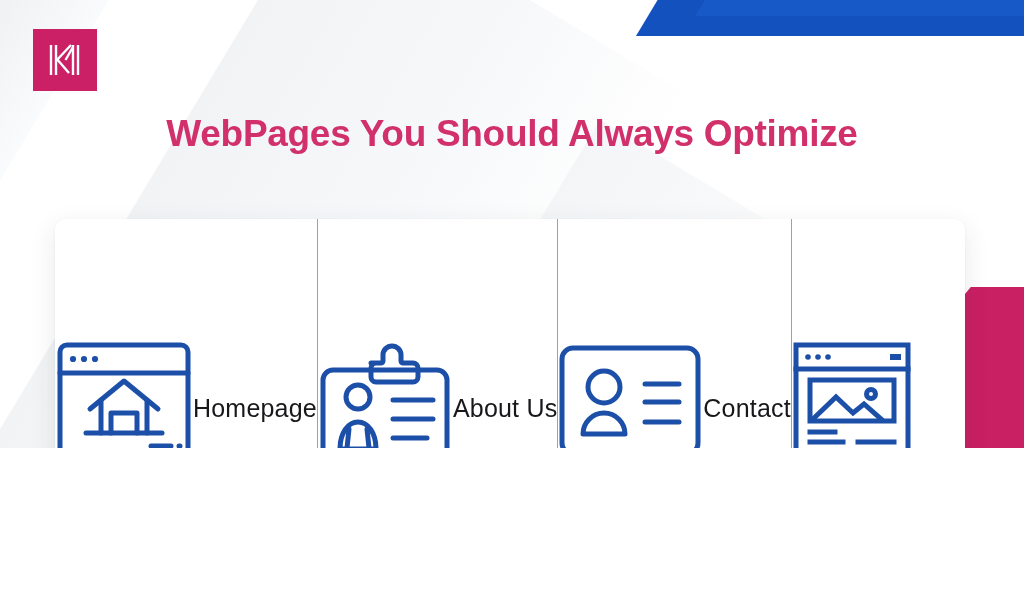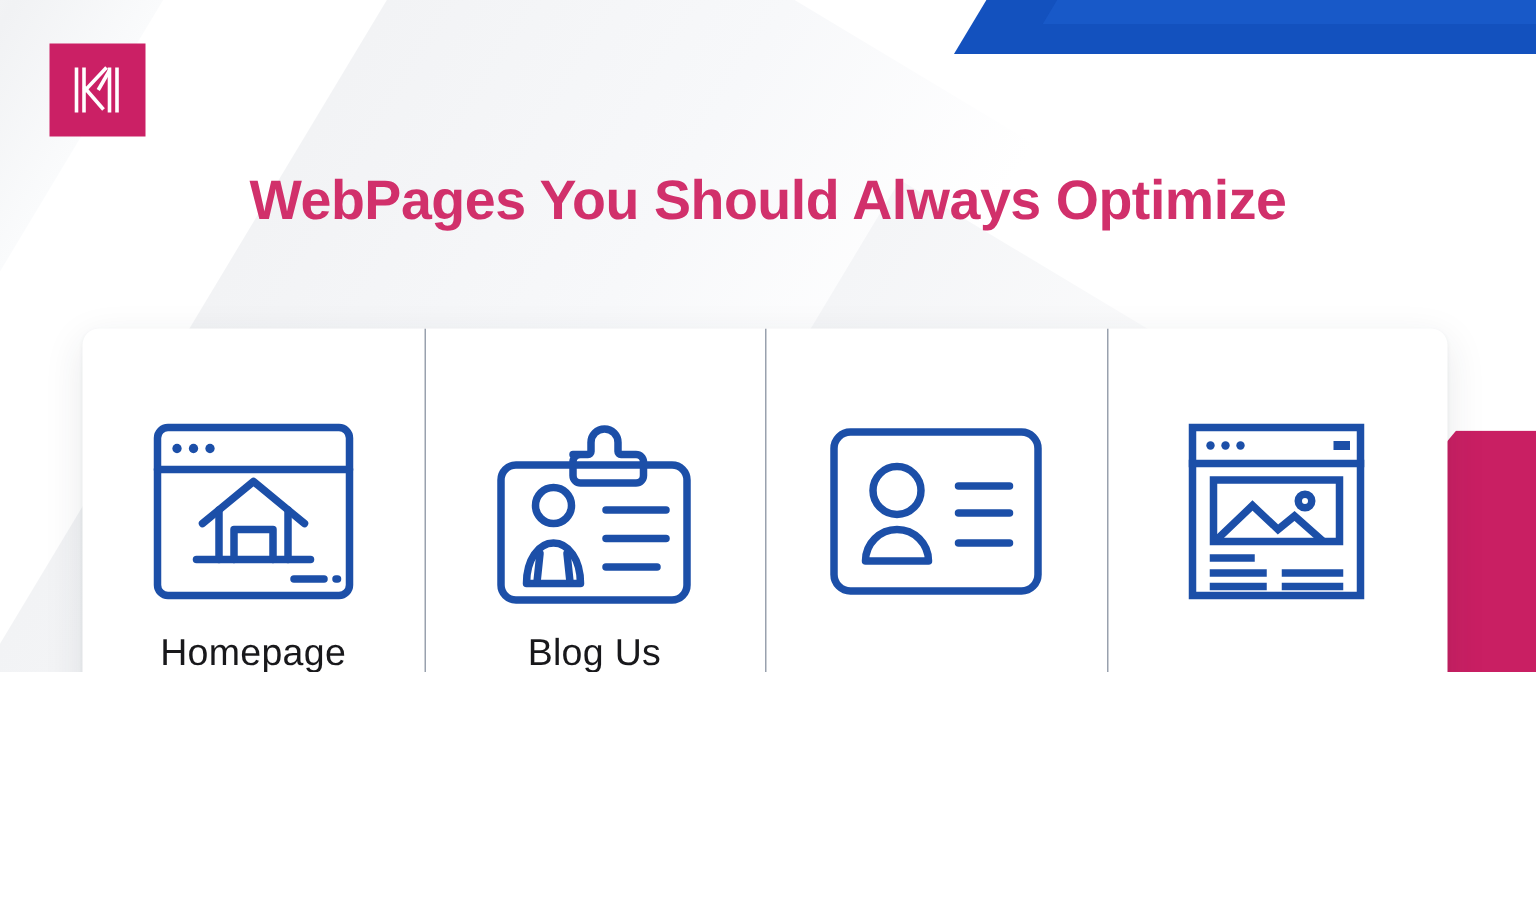--- a/index.html
+++ b/index.html
@@ -129,21 +129,21 @@
     background: #ffffff;
     border-radius: 11px;
     box-shadow: 0 8px 26px rgba(40, 45, 60, .10), 0 1px 3px rgba(40,45,60,.06);
     display: flex;
     overflow: hidden;
   }
   .card-cell {
     flex: 1 1 0;
     position: relative;
     display: flex;
-    flex-direction: column;
+    flex-direction: row;
     align-items: center;
     justify-content: flex-start;
     padding-top: 56px;
     box-sizing: border-box;
   }
   .card-cell + .card-cell::before {
     content: "";
     position: absolute;
     left: 0;
     top: 0;
@@ -233,36 +233,37 @@
             <circle cx="41" cy="60" r="12"></circle>
             <path d="M23 112 c0 -16 8 -27 18 -27 c10 0 18 11 18 27 z"></path>
             <line x1="32" y1="92" x2="30" y2="111"></line>
             <line x1="50" y1="92" x2="52" y2="111"></line>
             <line x1="76" y1="63" x2="116" y2="63"></line>
             <line x1="76" y1="82" x2="116" y2="82"></line>
             <line x1="76" y1="101" x2="110" y2="101"></line>
           </g>
         </svg>
       </div>
-      <div class="card-label">Blog Us</div>
+      <div class="card-label">About Us</div>
     </div>
 
     <div class="card-cell">
       <div class="card-icon">
         <svg class="ic" width="146" height="116" viewBox="0 0 146 116">
           <g fill="none" stroke="#1c4fa8" stroke-width="5" stroke-linecap="round" stroke-linejoin="round">
             <rect x="5" y="5" width="136" height="106" rx="11"></rect>
             <circle cx="47" cy="44" r="16"></circle>
             <path d="M26 91 a21 21 0 0 1 42 0 z"></path>
             <line x1="88" y1="41" x2="122" y2="41"></line>
             <line x1="88" y1="59" x2="122" y2="59"></line>
             <line x1="88" y1="79" x2="122" y2="79"></line>
           </g>
         </svg>
       </div>
+      <div class="card-label">Contact</div>
     </div>
 
     <div class="card-cell">
       <div class="card-icon">
         <svg class="ic" width="122" height="122" viewBox="0 0 122 122">
           <g fill="none" stroke="#1c4fa8" stroke-width="5" stroke-linecap="square" stroke-linejoin="miter">
             <rect x="5" y="5" width="112" height="112"></rect>
             <line x1="5" y1="29" x2="117" y2="29"></line>
             <circle cx="17" cy="17" r="2.8" fill="#1c4fa8" stroke="none"></circle>
             <circle cx="27" cy="17" r="2.8" fill="#1c4fa8" stroke="none"></circle>

